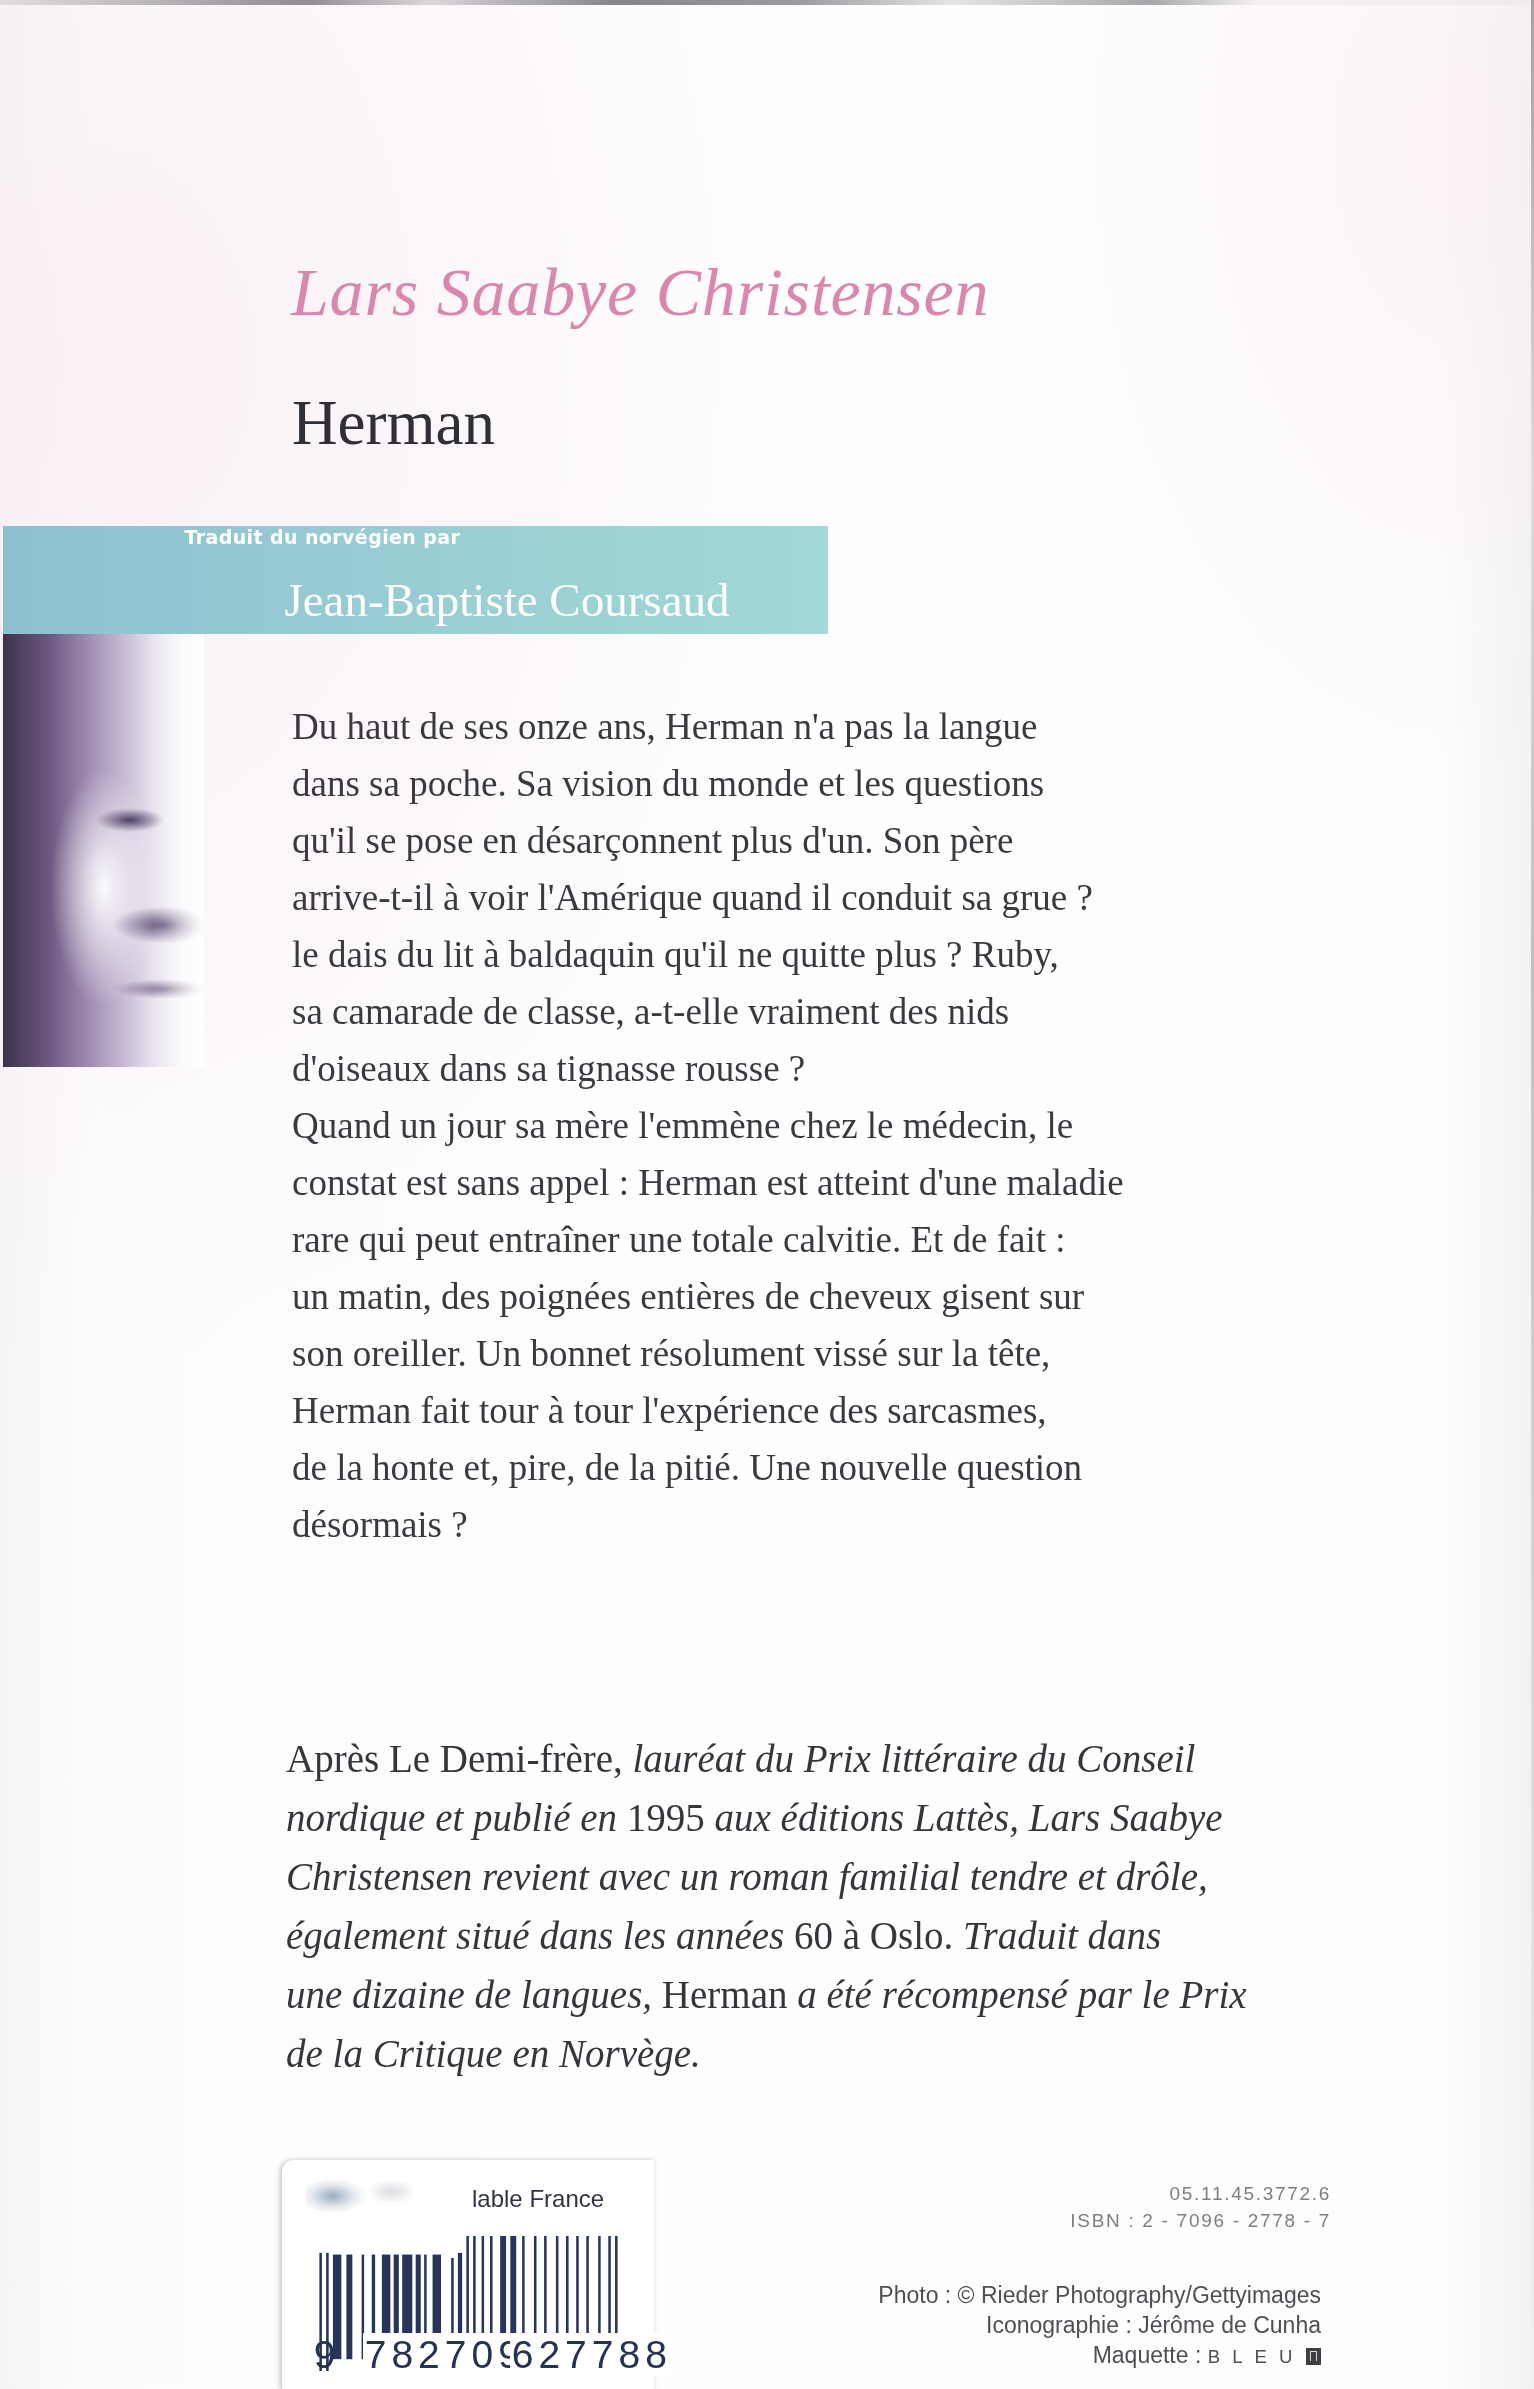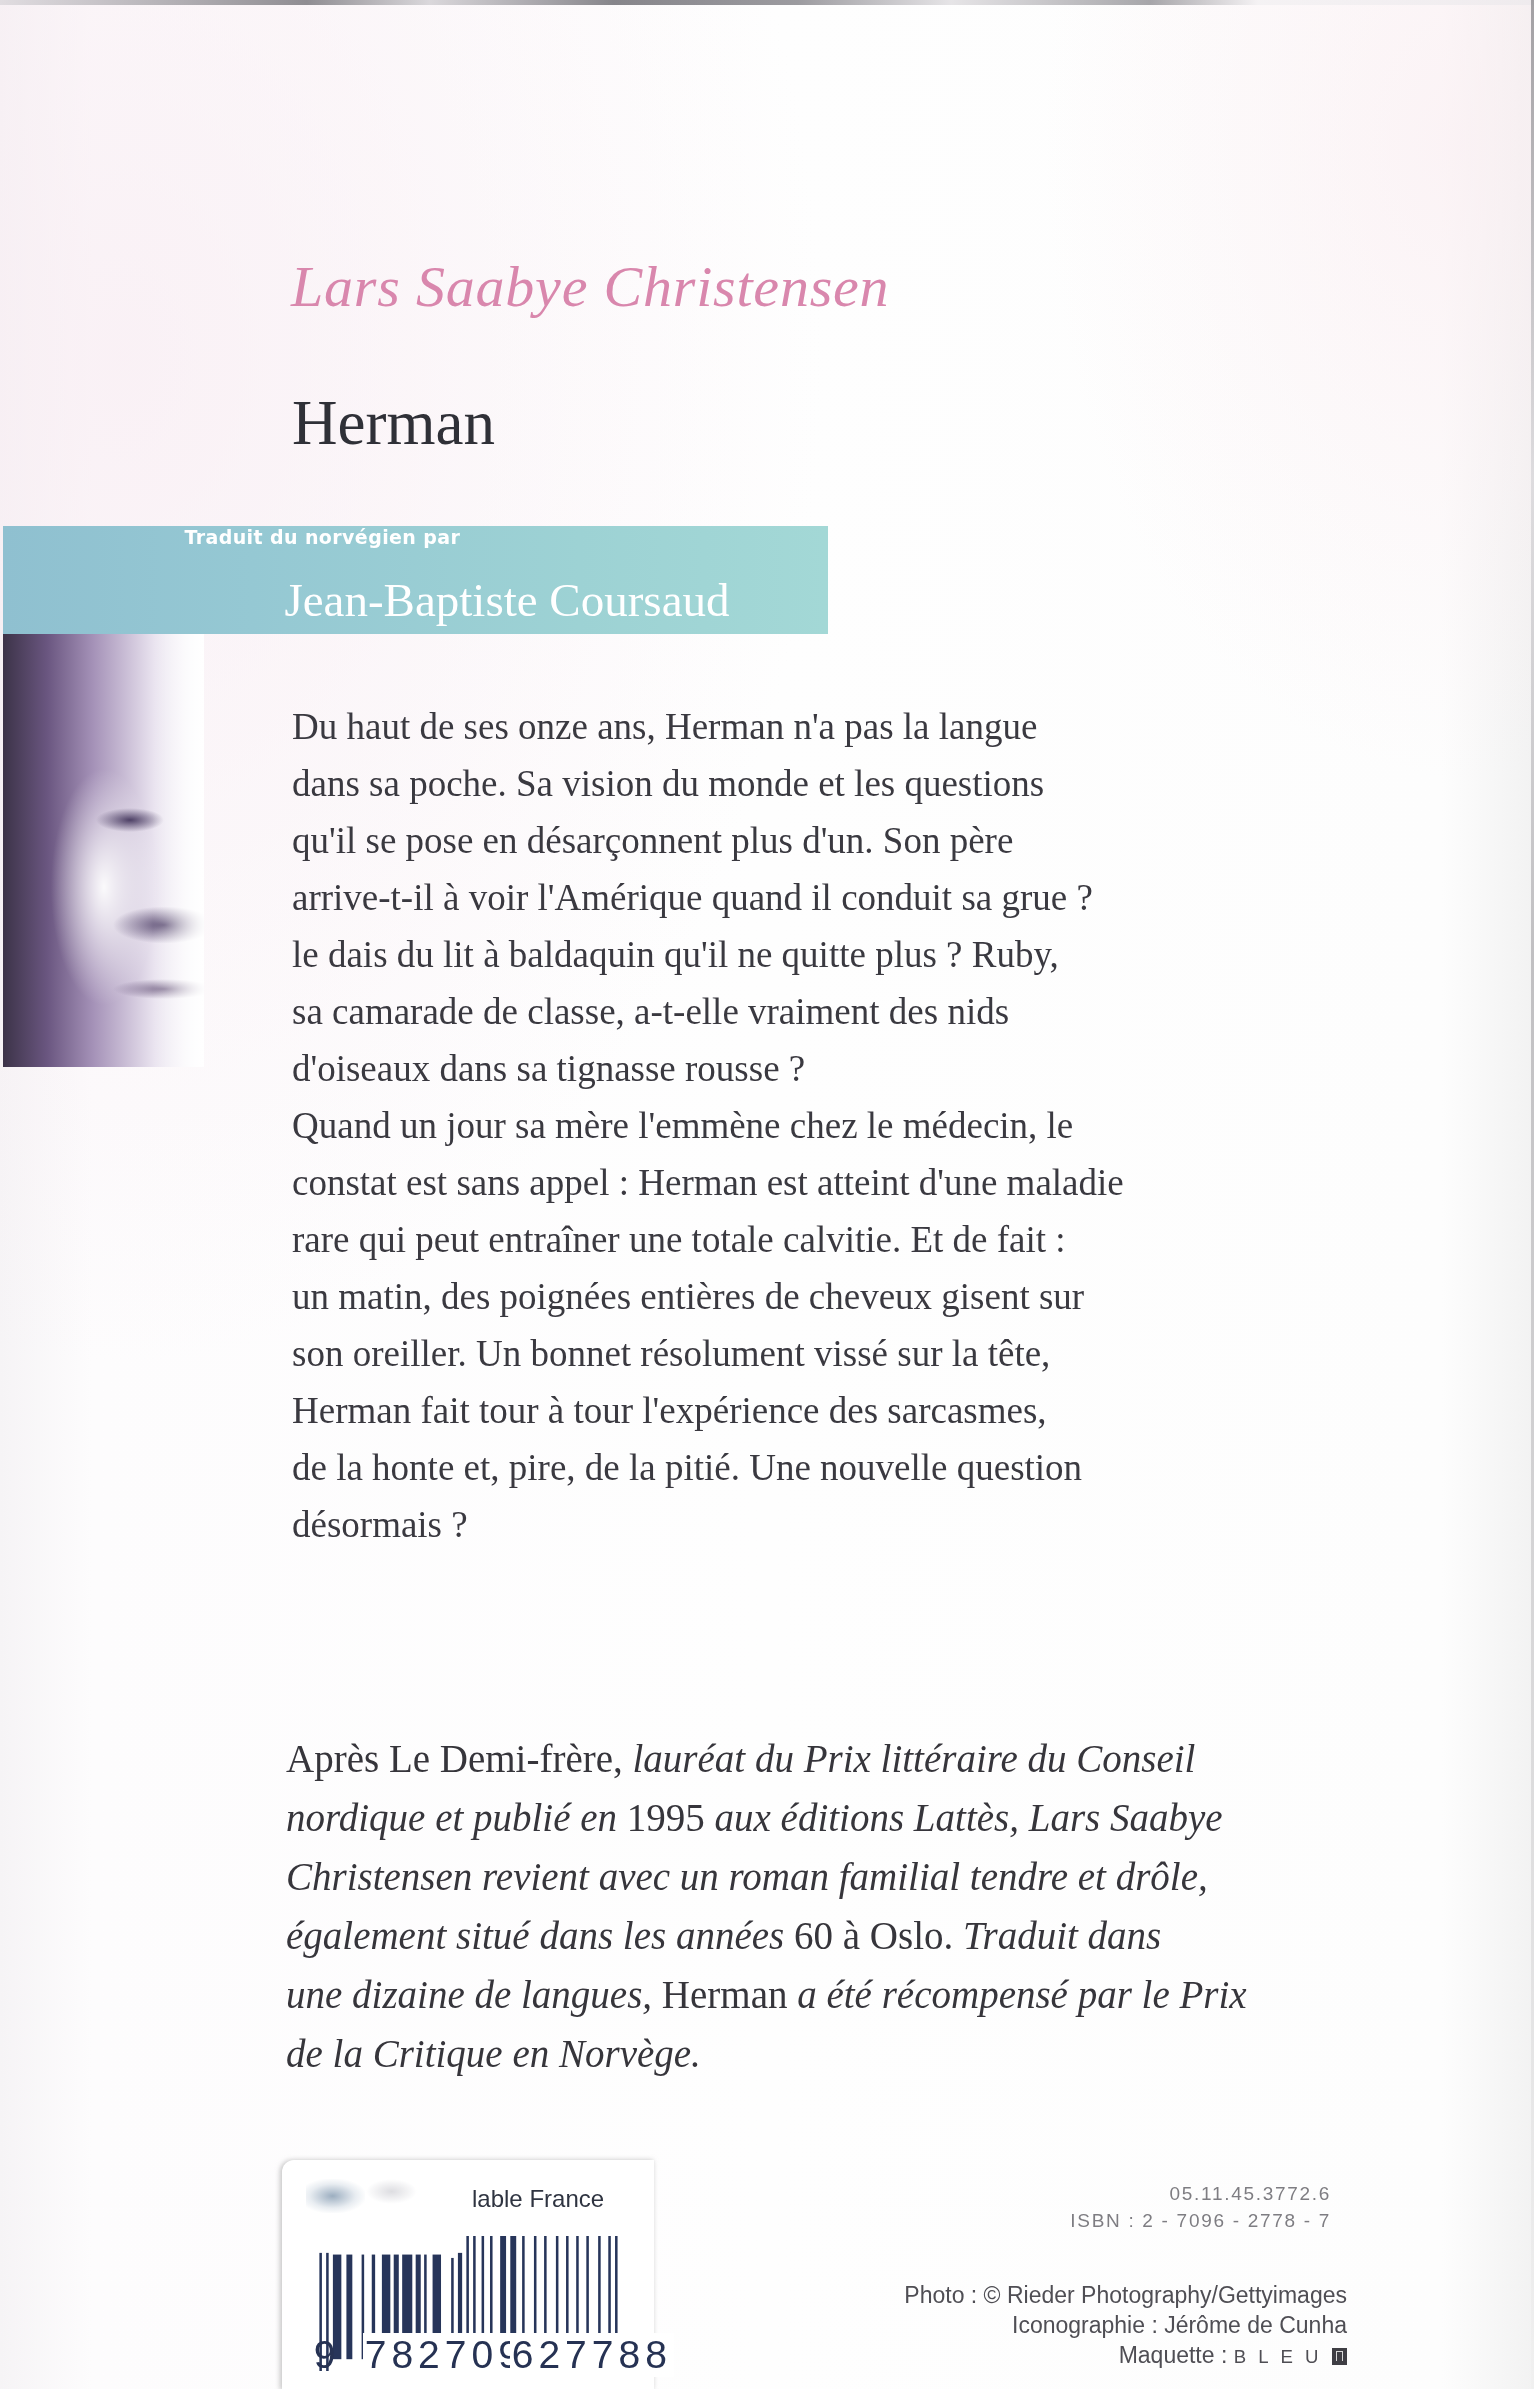--- a/index.html
+++ b/index.html
@@ -37,21 +37,21 @@
       background: linear-gradient(180deg, #8d8c90 0%, #d8d7da 20%, #b4b3b6 40%, #f0f0f0 100%);
       opacity: 0.8;
     }
 
     .author {
       position: absolute;
       left: 291px;
       top: 253px;
       font-family: "Liberation Serif", "DejaVu Serif", serif;
       font-style: italic;
-      font-size: 58px;
+      font-size: 68px;
       letter-spacing: 0.8px;
       color: #d987ad;
       white-space: nowrap;
     }
     .title {
       position: absolute;
       left: 292px;
       top: 387px;
       font-family: "Liberation Serif", "DejaVu Serif", serif;
       font-size: 63px;
@@ -211,21 +211,21 @@
       font-family: "Liberation Sans", "DejaVu Sans", sans-serif;
       font-size: 19px;
       line-height: 27px;
       color: #7e7d82;
       transform: translateX(0);
     }
     .codes .line { display: block; white-space: nowrap; letter-spacing: 1.7px; }
 
     .credits {
       position: absolute;
-      right: 187px;
+      right: 213px;
       top: 2280px;
       text-align: right;
       font-family: "Liberation Sans", "DejaVu Sans", sans-serif;
       font-size: 23px;
       line-height: 30px;
       color: #4f4e54;
     }
     .credits .line { display: block; white-space: nowrap; }
     .maquette-brand {
       letter-spacing: 12px;

